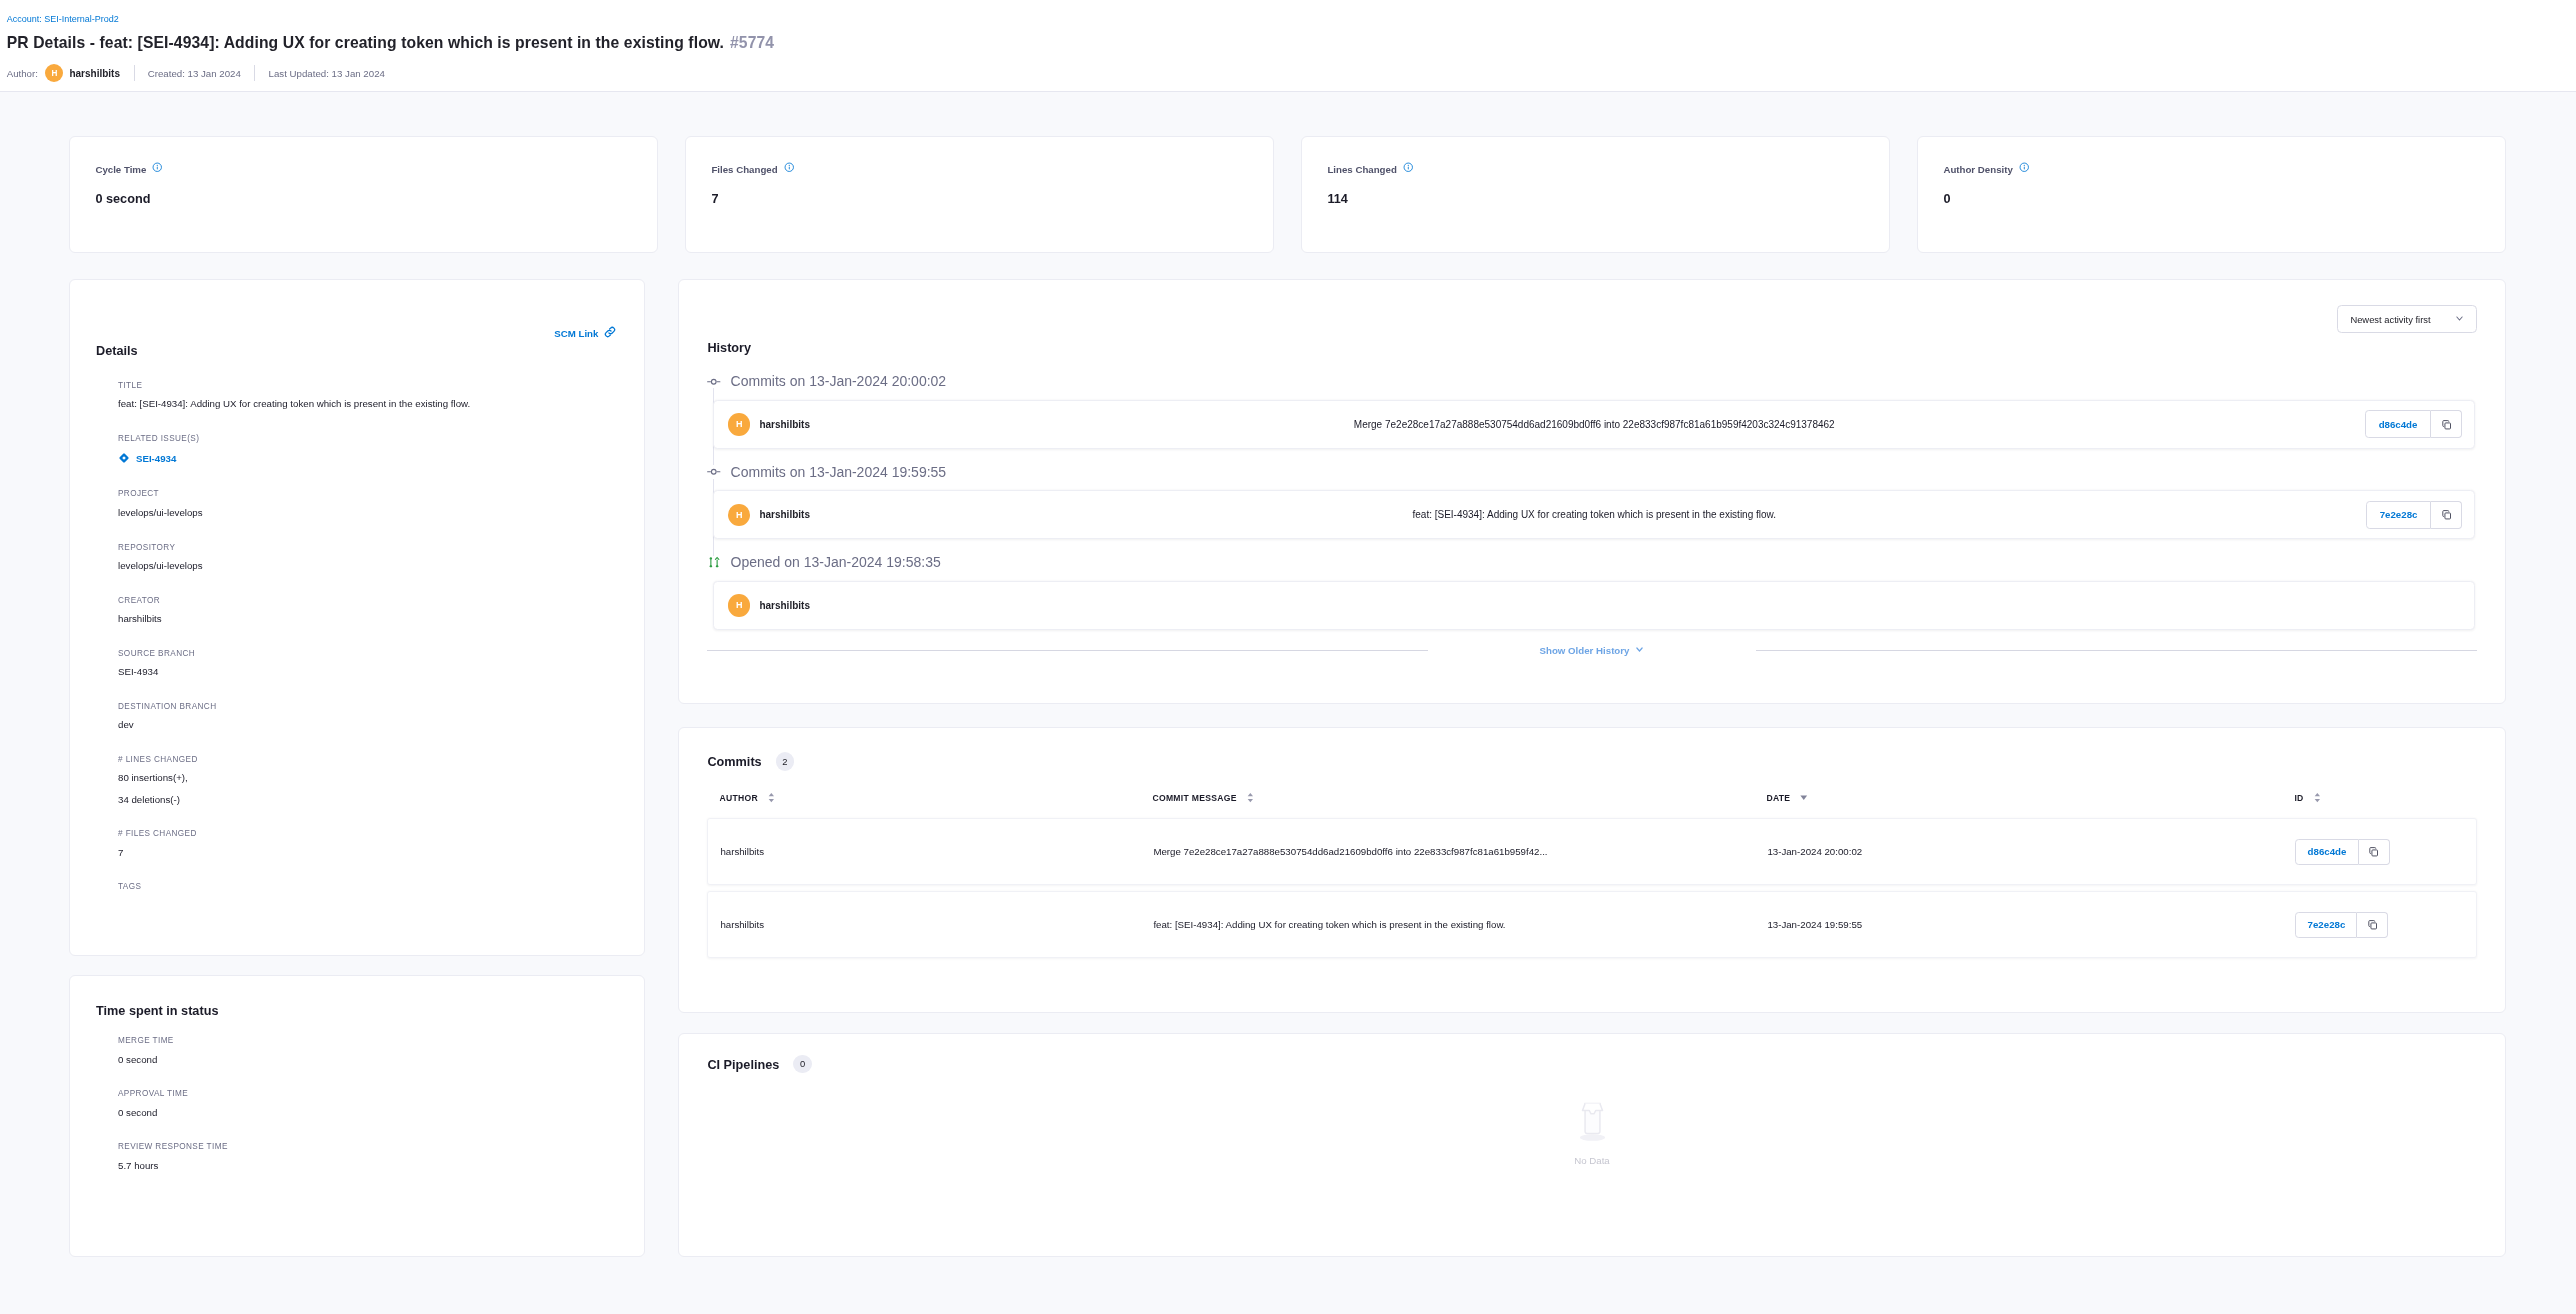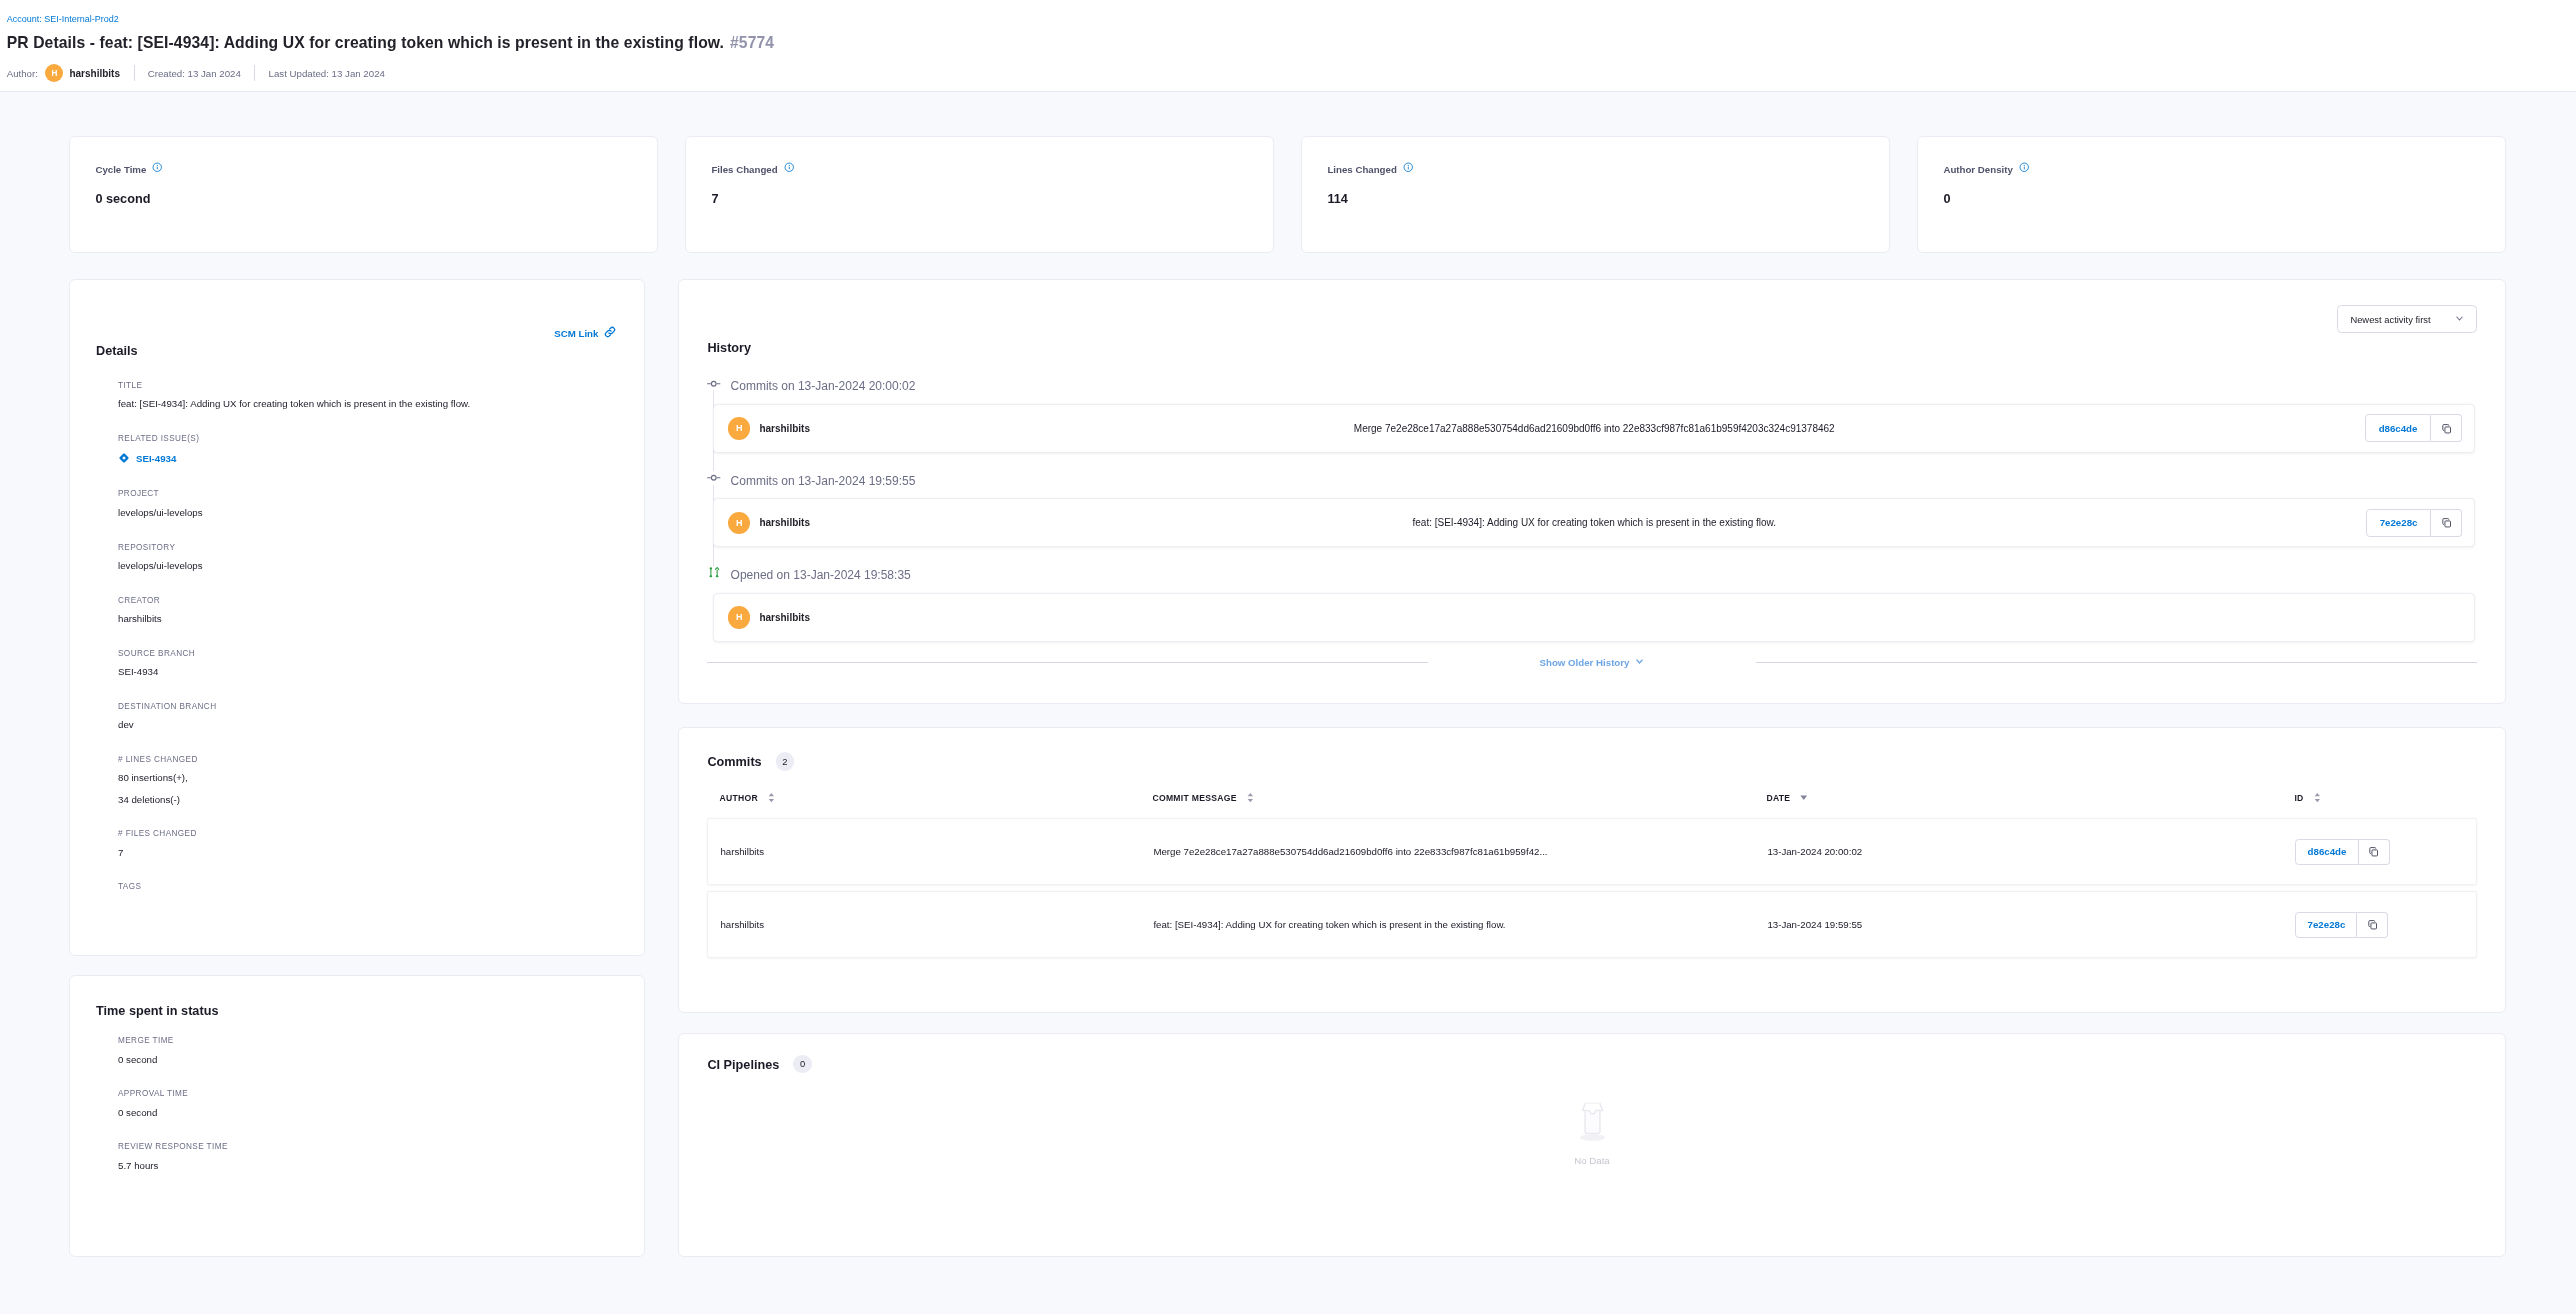--- a/index.html
+++ b/index.html
@@ -42,21 +42,21 @@
   .time-panel { margin-top:18.7px; height:282px; padding:28.4px 28.4px 0 26px; overflow:hidden; }
   
   .history-panel { height:425px; padding:25.4px 28.4px; overflow:hidden; }
   .hist-head { display:flex; justify-content:space-between; align-items:flex-start; }
   .sort-dropdown { display:flex; align-items:center; gap:24px; border:0.7px solid #d9dae5; border-radius:4.5px;
                    background:#fff; padding:7.5px 12px; font-size:9.4px; color:#22222a; cursor:pointer; }
   .timeline { margin-top:18px; position:relative; }
   .timeline::before { content:''; position:absolute; left:6px; top:6px; bottom:88px; width:0.7px; background:#e2e3ee; }
   .t-head { display:flex; align-items:center; gap:9.7px; position:relative; }
   .t-ico { width:13.5px; height:13.5px; display:flex; align-items:center; justify-content:center; background:#fff; flex:none; }
-  .t-label { font-size:12px; color:#6b6d85;margin-top:6px; }
+  .t-label { font-size:14px; color:#6b6d85; }
   .t-card { margin:10.5px 1.5px 15px 6px; height:49px; background:#fff; border:0.7px solid #edeef4; border-radius:4.5px;
             box-shadow:0 0.7px 2.2px rgba(40,41,61,.07); display:flex; align-items:center; padding:0 12px; position:relative; }
   .t-card .avatar { width:22.5px; height:22.5px; font-size:9px; margin:0 9px 0 1.5px; }
   .t-msg { position:absolute; left:50%; transform:translateX(-50%); font-size:10px; color:#1b1b28; white-space:nowrap; }
   .hash-group { margin-left:auto; display:flex; }
   .hash-chip { border:0.7px solid #d9dae5; border-radius:3.7px 0 0 3.7px; padding:7.5px 12.7px; color:#0278d5; font-weight:700;
                font-size:9.7px; background:#fff; cursor:pointer; }
   .copy-btn { border:0.7px solid #d9dae5; border-left:none; border-radius:0 3.7px 3.7px 0; width:31px; background:#fff;
               display:flex; align-items:center; justify-content:center; cursor:pointer; }
   .show-older { display:flex; align-items:center; margin-top:6px; }

